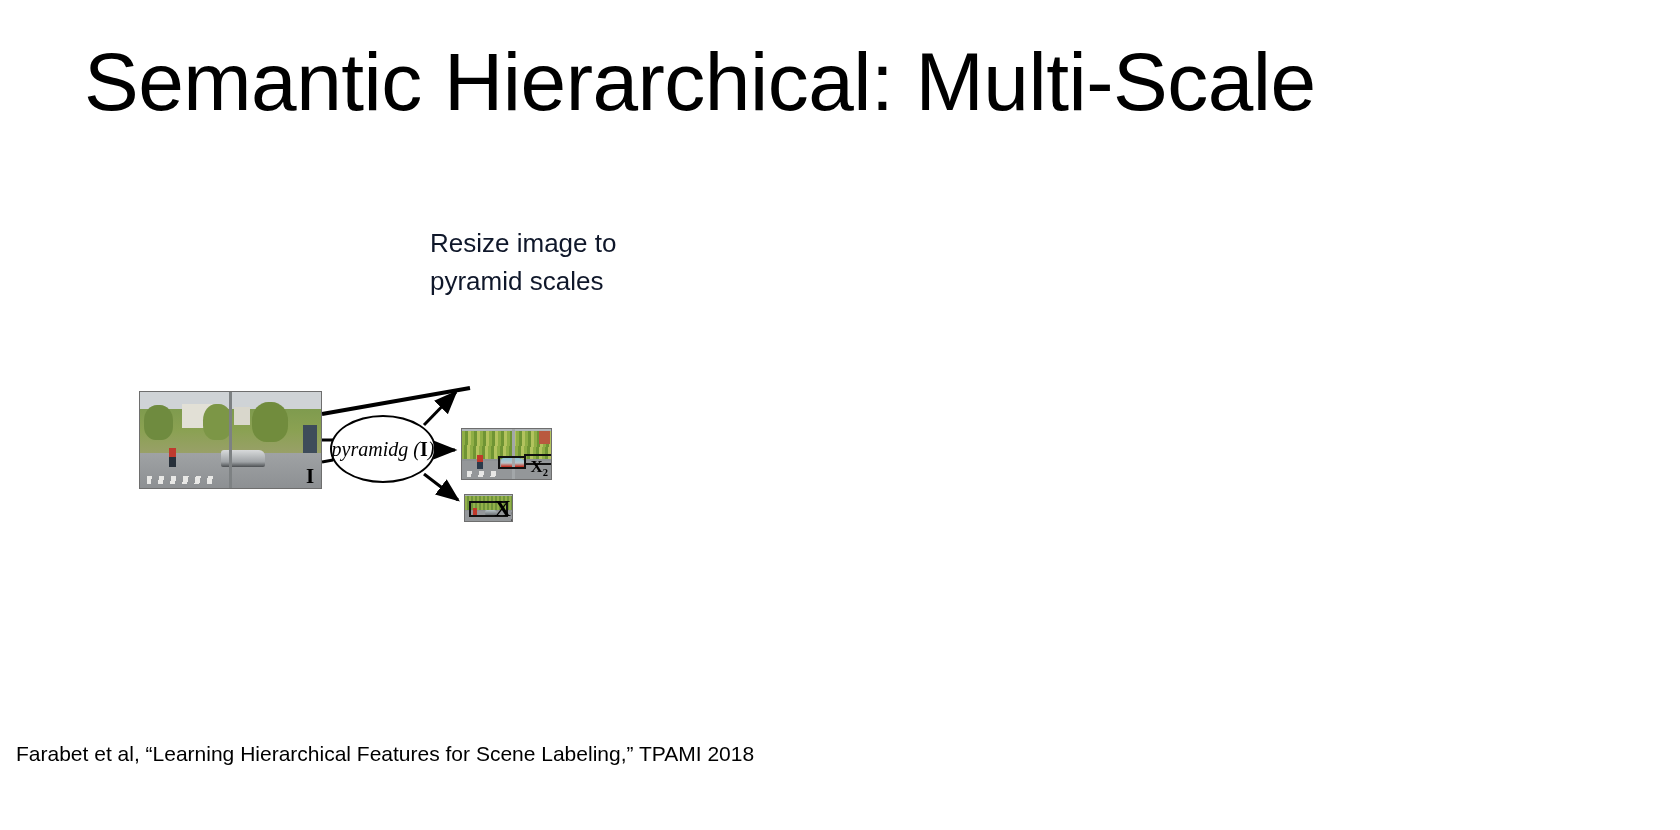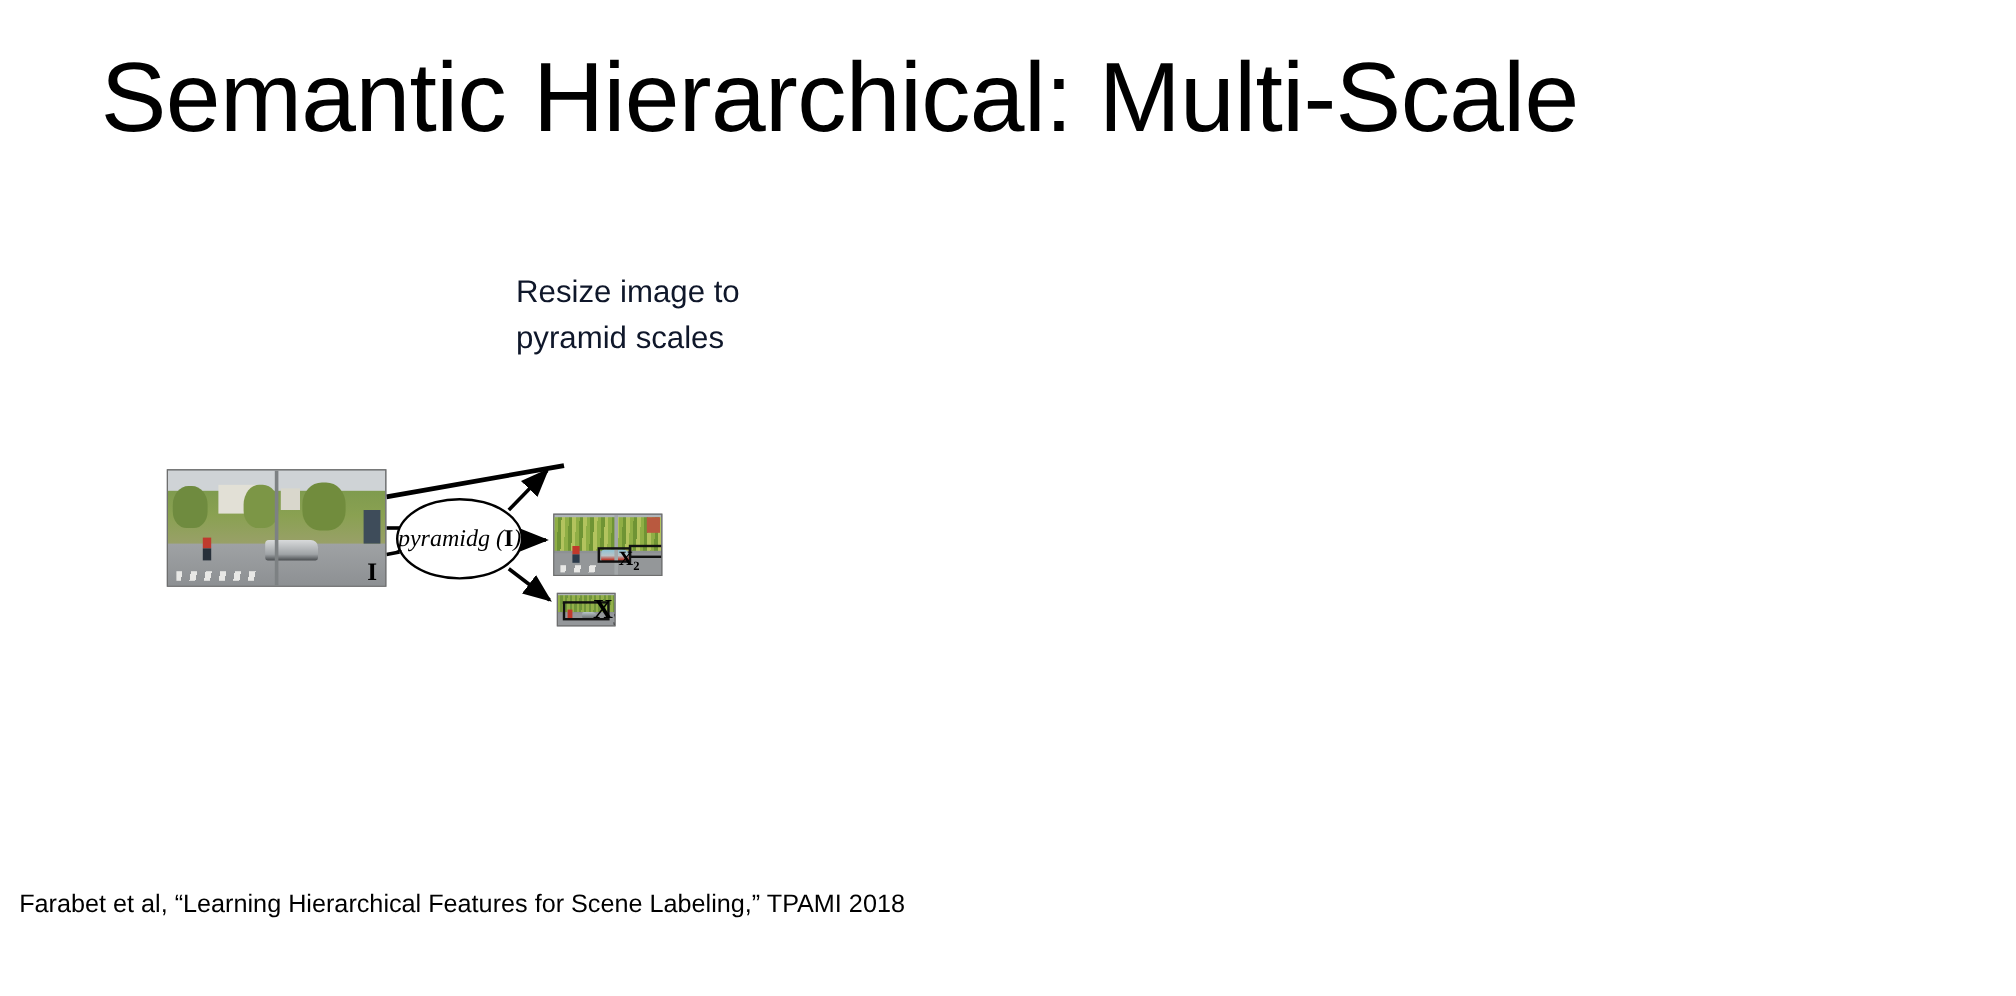--- a/index.html
+++ b/index.html
@@ -219,21 +219,21 @@
     <div class="midband" style="top:4%; height:56%; background:repeating-linear-gradient(92deg,#8fae45 0 3px,#6f9434 3px 6px,#b3c35e 6px 9px);"></div>
     <div class="bldg" style="left:86%; top:4%; width:13%; height:26%; background:#b9593f;"></div>
     <div class="road" style="background:#949799; height:36%;"></div>
     <div class="crosswalk" style="left:6%; bottom:5%; width:36%; height:11%;"></div>
     <div class="car" style="left:44%; top:58%; width:27%; height:19%; background:linear-gradient(180deg,#8ec2d4 0%,#b8c4c8 50%,#c0392b 85%,#3b3f42 100%);"></div>
     <div class="ped" style="left:17%; top:52%; width:7%;  height:14%; background:#c0392b;"></div>
     <div class="ped" style="left:17%; top:66%; width:7%;  height:14%; background:#2b3a4a;"></div>
     <div class="pole" style="left:56%; background:#a3a7a9; width:3px;"></div>
     <div class="bbox" style="left:41%; top:54%; width:31%; height:26%;"></div>
     <div class="bbox" style="left:70%; top:50%; width:32%; height:21%;"></div>
-    <div class="imglabel" style="right:18px; bottom:0px; font-size:17px;">
+    <div class="imglabel" style="right:3px; bottom:0px; font-size:17px;">
       <span>X</span><span class="sub">2</span>
     </div>
   </div>
 
   <div class="photo" id="scale3-photo" style="left:464px; top:494px; width:49px; height:28px;">
     <div class="sky" style="background:#aeb4b8; height:26%;"></div>
     <div class="midband" style="top:4%; height:54%; background:repeating-linear-gradient(92deg,#93b04a 0 2px,#70953a 2px 4px);"></div>
     <div class="road" style="background:#94979a; height:38%;"></div>
     <div class="ped" style="left:16%; top:50%; width:10%; height:26%; background:#c0392b;"></div>
     <div class="car" style="left:42%; top:56%; width:26%; height:20%; background:linear-gradient(180deg,#b8c4c8 0%,#6f7376 100%);"></div>

